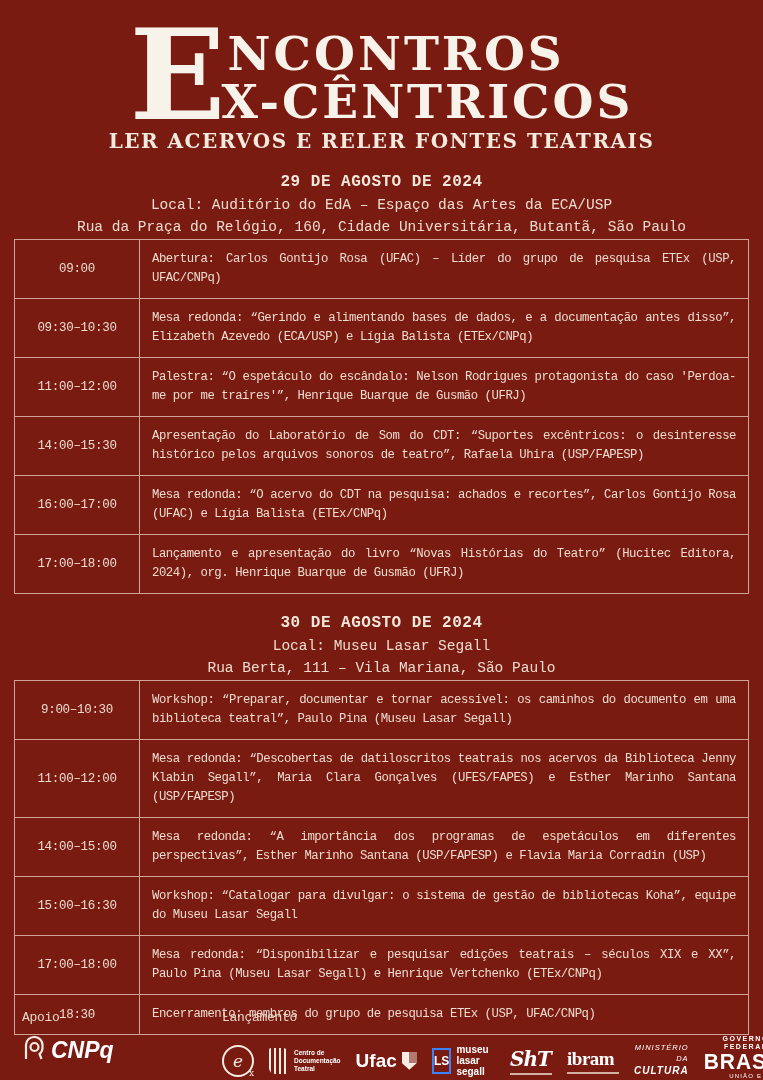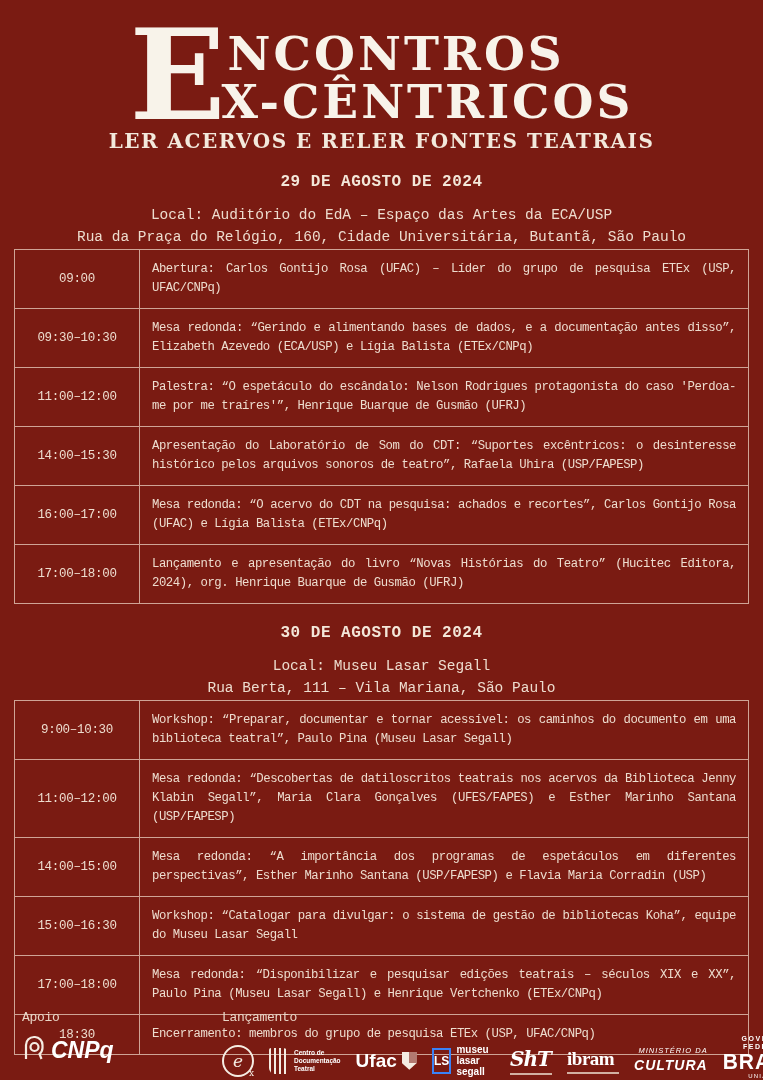--- a/index.html
+++ b/index.html
@@ -25,21 +25,21 @@
   .subtitle{
     text-align:center;font-family:"DejaVu Serif", serif;font-weight:bold;
     font-size:20px;letter-spacing:1.5px;color:#f3e9dc;margin-top:2px;
   }
 
   
   .day-date{
     text-align:center;font-weight:bold;font-size:16px;letter-spacing:0.5px;
     margin-top:20px;color:#f3e7d9;
   }
-  .day-loc{ text-align:center;font-size:14.5px;line-height:1.5;margin-top:14px; }
+  .day-loc{ text-align:center;font-size:14.5px;line-height:1.5;margin-top:4px; }
   .day-addr{ text-align:center;font-size:14.5px;line-height:1.5; }
 
   
   table.sched{
     width:735px;margin:0 auto 0;border-collapse:collapse;table-layout:fixed;
   }
   table.sched td{border:1px solid #cfa496;vertical-align:middle;}
   td.time{
     width:120px;text-align:center;font-size:12.5px;letter-spacing:-0.3px;
     padding:6px 2px;color:#eddcce;
@@ -90,21 +90,21 @@
     font-family:"Liberation Sans", sans-serif;font-weight:bold;font-size:12px;
   }
   .mls-text{font-family:"Liberation Sans", sans-serif;font-size:10px;line-height:1.1;font-weight:bold;}
   
   .sht-text{font-family:"DejaVu Serif", serif;font-weight:bold;font-style:italic;font-size:20px;letter-spacing:-1px;}
   .tagline-bar{height:2px;background:#e9d6c7;opacity:.8;margin-top:2px;}
   
   .ibram-text{font-family:Liberation Serif, serif;font-weight:bold;font-size:19px;letter-spacing:-0.5px;}
   
   .minc{font-family:"Liberation Sans", sans-serif;text-align:right;font-size:7.5px;letter-spacing:1px;line-height:1.4;font-style:italic;}
-  .minc .bold{font-weight:bold;font-size:14px;}
+  .minc .bold{font-weight:bold;font-size:10px;}
   
   .gov{font-family:"Liberation Sans", sans-serif;text-align:center;line-height:1.1;}
   .gov-top{font-size:7px;font-weight:bold;letter-spacing:1.5px;}
   .gov-brasil{font-size:21px;font-weight:bold;letter-spacing:1px;transform:scaleY(1.05);}
   .gov-bottom{font-size:6px;letter-spacing:1.2px;}
 </style>
 </head>
 <body>
 
 <div class="poster">

